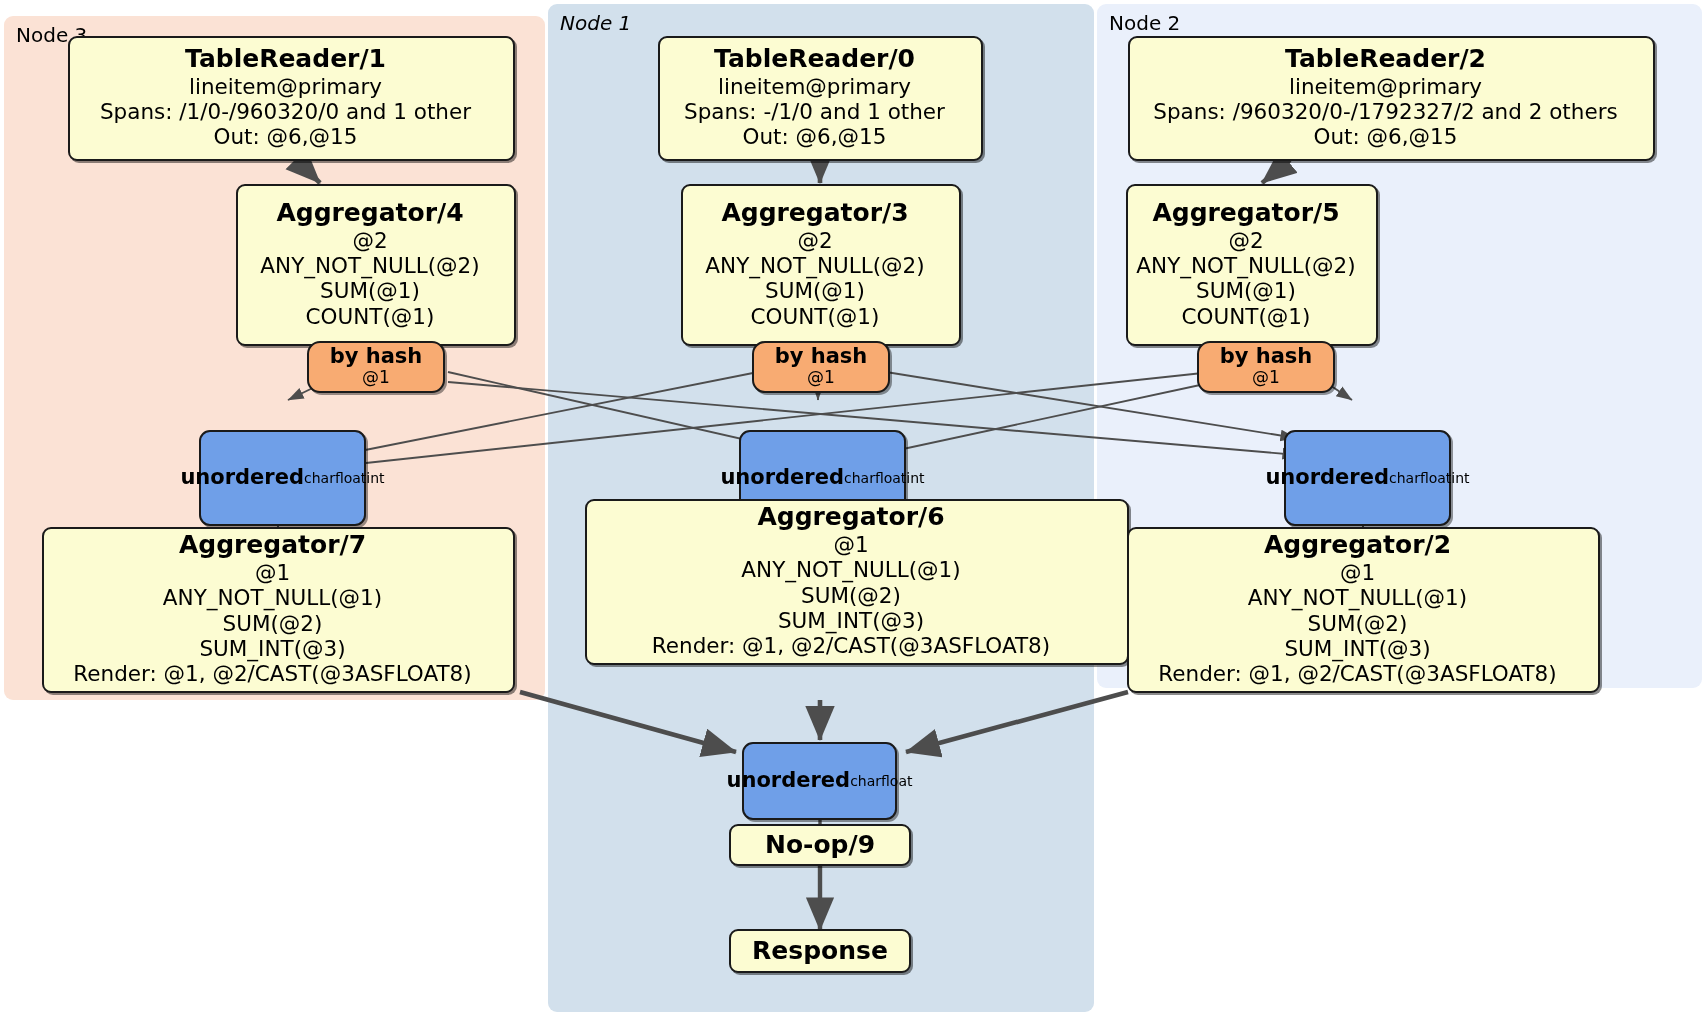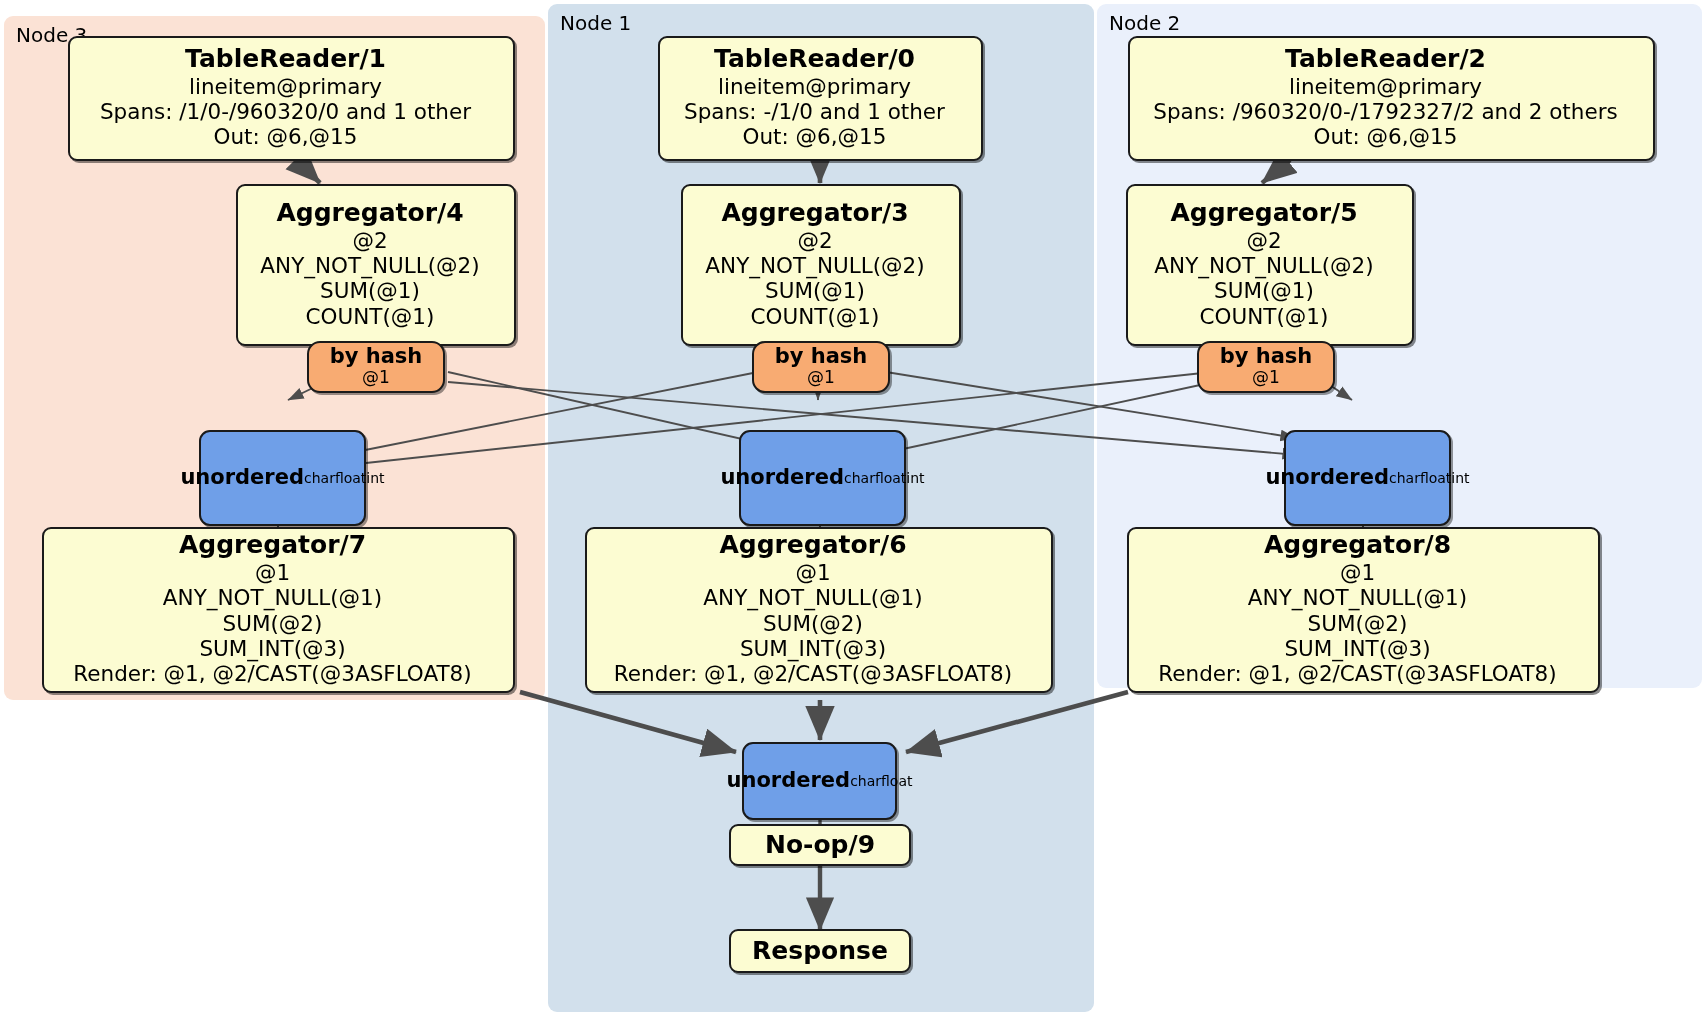--- a/index.html
+++ b/index.html
@@ -134,21 +134,21 @@
 </style>
 </head>
 <body>
 
 <div id="stage">
 
   <div class="panel" style="left:4px; top:4px; width:541px; height:684px; background:#fbe2d5;margin-top:12px;">
     <div class="panel-label">Node 3</div>
   </div>
 
-  <div class="panel" style="left:548px; top:4px; width:546px; height:1008px; background:#d2e0ec;">
+  <div class="panel" style="left:548px; top:4px; width:546px; height:1008px; background:#d2e0ec;font-style:italic;">
     <div class="panel-label">Node 1</div>
   </div>
 
   <div class="panel" style="left:1097px; top:4px; width:605px; height:684px; background:#eaf0fb;">
     <div class="panel-label">Node 2</div>
   </div>
 
   <svg id="edges" viewBox="0 0 1706 1016" xmlns="http://www.w3.org/2000/svg">
     <defs>
       <marker id="arrowThick" markerWidth="9" markerHeight="9" refX="7.4" refY="3.2" orient="auto" markerUnits="strokeWidth">
@@ -240,21 +240,21 @@
   </div>
 
   <div class="box" style="left:681px; top:184px; width:280px; height:162px;">
     <div class="title">Aggregator/3</div>
     <div class="line">@2</div>
     <div class="line">ANY_NOT_NULL(@2)</div>
     <div class="line">SUM(@1)</div>
     <div class="line">COUNT(@1)</div>
   </div>
 
-  <div class="box" style="left:1126px; top:184px; width:288px; height:162px;">
+  <div class="box" style="left:1126px; top:184px; width:252px; height:162px;">
     <div class="title">Aggregator/5</div>
     <div class="line">@2</div>
     <div class="line">ANY_NOT_NULL(@2)</div>
     <div class="line">SUM(@1)</div>
     <div class="line">COUNT(@1)</div>
   </div>
 
   <div class="router-hash" style="left:307px; top:341px; width:138px; height:52px;">
     <div class="title">by hash</div>
     <div class="line">@1</div>
@@ -293,31 +293,31 @@
 
   <div class="box" style="left:42px; top:527px; width:473px; height:166px;">
     <div class="title">Aggregator/7</div>
     <div class="line">@1</div>
     <div class="line">ANY_NOT_NULL(@1)</div>
     <div class="line">SUM(@2)</div>
     <div class="line">SUM_INT(@3)</div>
     <div class="line">Render: @1, @2/CAST(@3ASFLOAT8)</div>
   </div>
 
-  <div class="box" style="left:585px; top:527px; width:468px; height:166px;">
+  <div class="box" style="left:585px; top:499px; width:544px; height:166px;">
     <div class="title">Aggregator/6</div>
     <div class="line">@1</div>
     <div class="line">ANY_NOT_NULL(@1)</div>
     <div class="line">SUM(@2)</div>
     <div class="line">SUM_INT(@3)</div>
     <div class="line">Render: @1, @2/CAST(@3ASFLOAT8)</div>
   </div>
 
   <div class="box" style="left:1127px; top:527px; width:473px; height:166px;">
-    <div class="title">Aggregator/8</div>
+    <div class="title">Aggregator/2</div>
     <div class="line">@1</div>
     <div class="line">ANY_NOT_NULL(@1)</div>
     <div class="line">SUM(@2)</div>
     <div class="line">SUM_INT(@3)</div>
     <div class="line">Render: @1, @2/CAST(@3ASFLOAT8)</div>
   </div>
 
   <div class="sync-box" style="left:742px; top:742px; width:155px; height:78px;">
     <div class="title">unordered</div>
     <div class="line">char</div>

